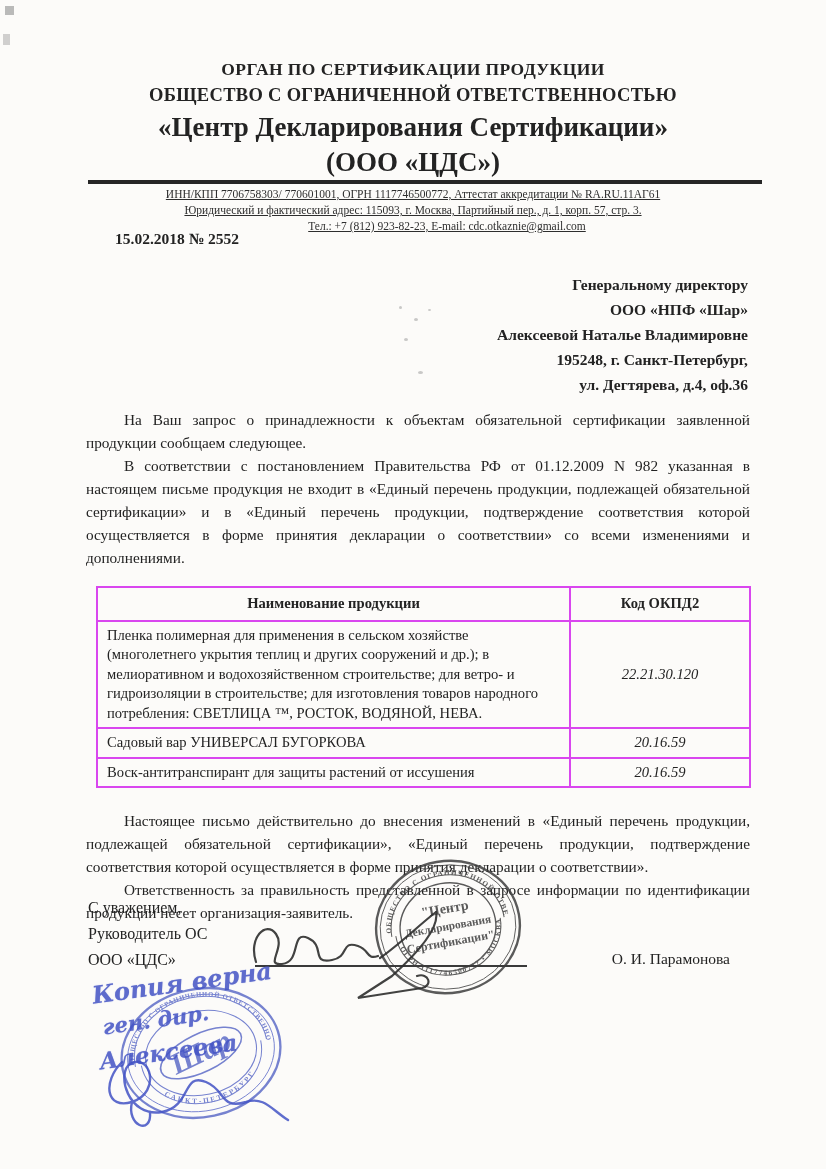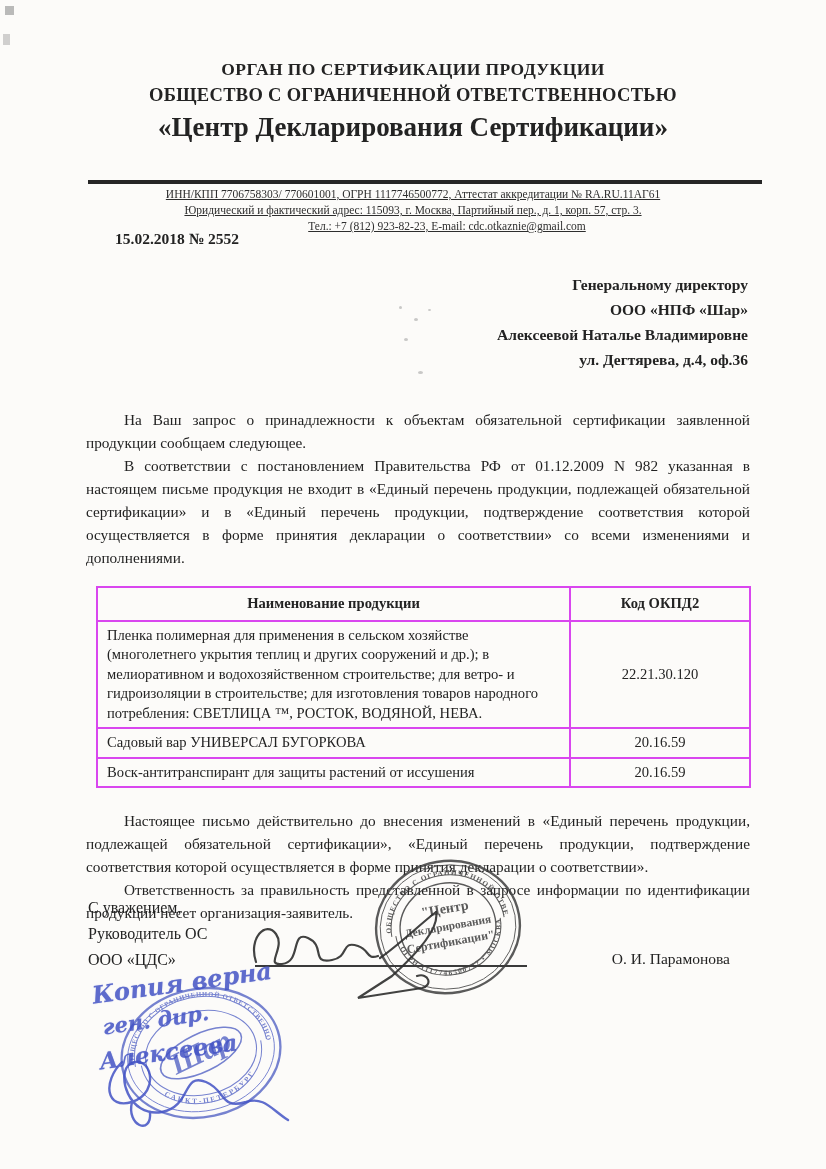--- a/index.html
+++ b/index.html
@@ -30,21 +30,21 @@
   
   .doc-title{position:absolute;left:0;top:395px;width:100%;text-align:center;
              font-size:16px;font-weight:bold;letter-spacing:.8px;}
   .body-flow{position:absolute;left:86px;top:408px;width:664px;font-size:15.3px;line-height:23px;}
   .body-flow p{margin:0;text-indent:38px;text-align:justify;}
   
   table.products{border-collapse:collapse;margin:17px 0 0 10px;width:655px;
                  font-size:14.6px;line-height:19.5px;}
   table.products th, table.products td{border:2px solid #d946ef;padding:4px 9px;}
   table.products th{font-weight:bold;text-align:center;padding:6px 4px;}
-  td.code{text-align:center;vertical-align:middle;width:160px;}
+  td.code{text-align:center;vertical-align:middle;width:160px;font-style:italic;}
   .p-after{margin-top:21px !important;}
   
   .closing{position:absolute;left:88px;top:895px;font-size:16px;line-height:26px;}
   .signer{position:absolute;right:96px;top:950px;font-size:15.5px;}
   .sig-line{position:absolute;left:255px;top:965px;width:272px;height:2px;background:#3a3a3a;}
   
   .org-stamp{position:absolute;left:366px;top:854px;opacity:.84;}
   .sig-black{position:absolute;left:240px;top:900px;}
   .client-stamp{position:absolute;left:108px;top:982px;opacity:.78;}
   .handwriting{position:absolute;left:96px;top:966px;transform:rotate(-8deg);
@@ -71,31 +71,33 @@
   <div class="speck" style="left:399px;top:306px;width:3px;height:3px;"></div>
   <div class="speck" style="left:414px;top:318px;width:4px;height:3px;"></div>
   <div class="speck" style="left:428px;top:309px;width:3px;height:2px;"></div>
   <div class="speck" style="left:404px;top:338px;width:4px;height:3px;"></div>
   <div class="speck" style="left:418px;top:371px;width:5px;height:3px;"></div>
   <div class="speck" style="left:96px;top:957px;width:4px;height:3px;"></div>
 
   <div class="lh lh1">ОРГАН ПО СЕРТИФИКАЦИИ ПРОДУКЦИИ</div>
   <div class="lh lh2">ОБЩЕСТВО С ОГРАНИЧЕННОЙ ОТВЕТСТВЕННОСТЬЮ</div>
   <div class="lh lh3">«Центр Декларирования Сертификации»</div>
+  <div class="lh lh4">(ООО «ЦДС»)</div>
   <div class="lh-rule"></div>
   <div class="req req1">ИНН/КПП  7706758303/ 770601001, ОГРН 1117746500772, Аттестат аккредитации № RA.RU.11АГ61</div>
   <div class="req req2">Юридический и фактический адрес: 115093, г. Москва, Партийный пер., д. 1, корп. 57, стр. 3.</div>
   <div class="req req3">Тел.: +7 (812) 923-82-23, E-mail: cdc.otkaznie@gmail.com</div>
 
   <div class="ref-line">15.02.2018 № 2552</div>
 
   <div class="addr">
     <div>Генеральному директору</div>
     <div>ООО «НПФ «Шар»</div>
     <div>Алексеевой Наталье Владимировне</div>
+    <div>195248, г. Санкт-Петербург,</div>
     <div>ул. Дегтярева, д.4, оф.36</div>
   </div>
 
 
   <div class="body-flow">
     <p>На Ваш запрос о принадлежности к объектам обязательной сертификации заявленной продукции сообщаем следующее.</p>
     <p>В соответствии с постановлением Правительства РФ от 01.12.2009 N 982 указанная в настоящем письме продукция не входит в «Единый перечень продукции, подлежащей обязательной сертификации» и в «Единый перечень продукции, подтверждение соответствия которой осуществляется в форме принятия декларации о соответствии» со всеми изменениями и дополнениями.</p>
 
     <table class="products">
       <thead>

